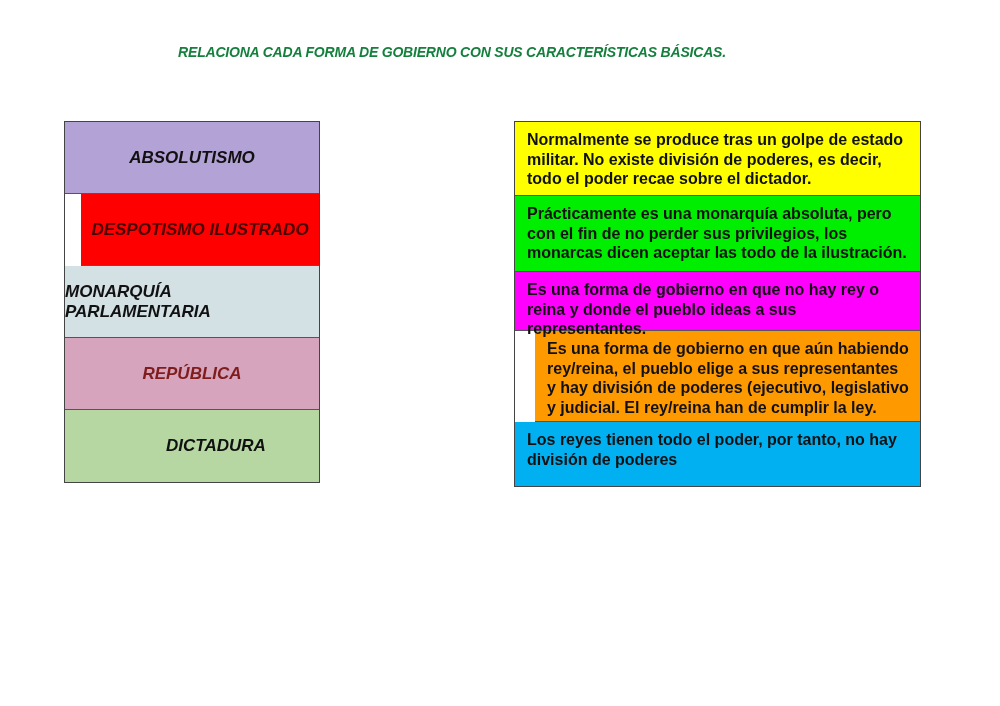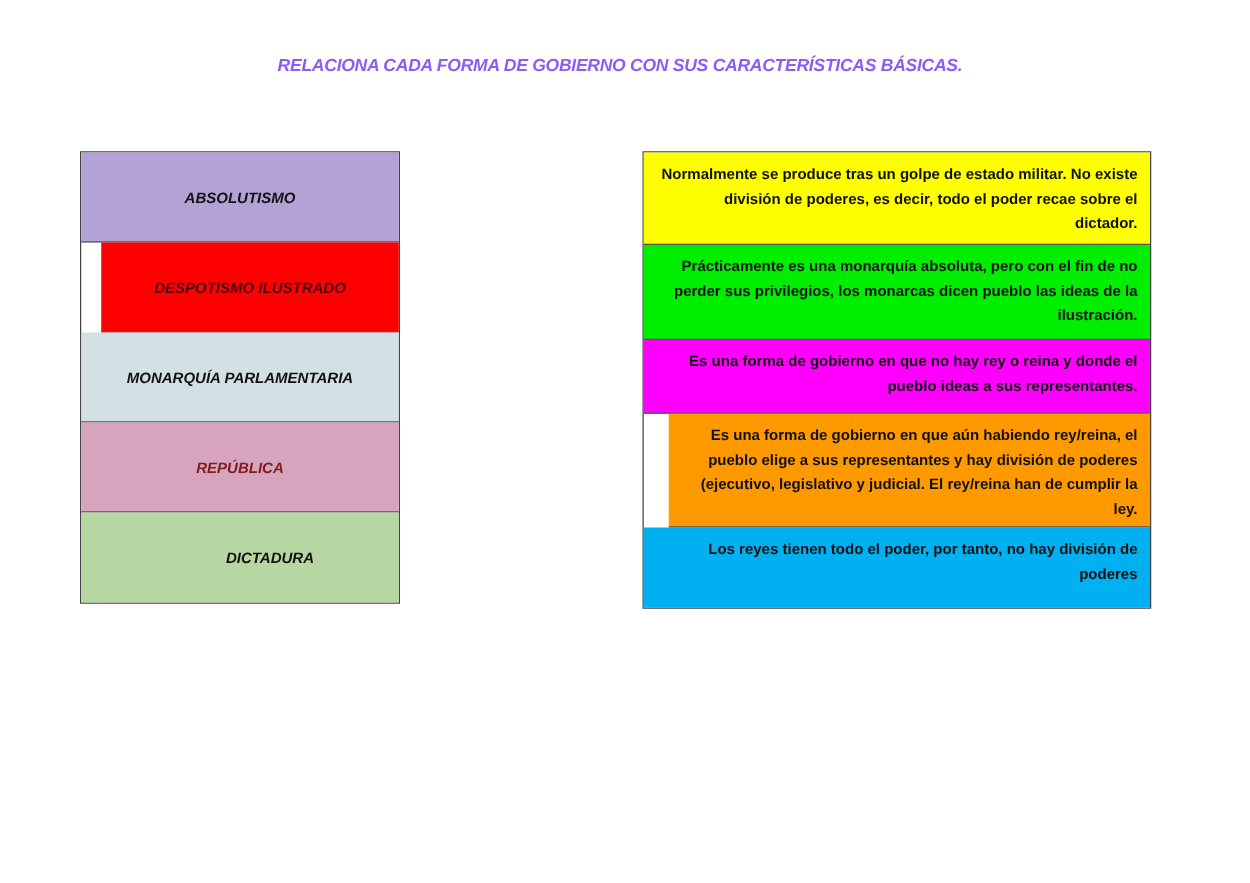--- a/index.html
+++ b/index.html
@@ -2,41 +2,40 @@
 <html><head>
 <meta charset="utf-8">
 <style>
   html, body { margin: 0; padding: 0; }
   body {
     width: 1000px; height: 706px; background: #ffffff; position: relative; overflow: hidden;
     font-family: "Liberation Sans", "DejaVu Sans", sans-serif;
   }
   .title {
     position: absolute; left: 0; top: 44px; width: 904px; text-align: center;
-    font-size: 14px; font-weight: bold; font-style: italic; color: #8b5cf6;
+    font-size: 14px; font-weight: bold; font-style: italic; color: #15803d;
     letter-spacing: -0.2px;
-    margin-left: 44px;
   }
   .left-col {
     position: absolute; left: 64px; top: 121px; width: 256px;
     border: 1px solid #444; box-sizing: border-box;
   }
   .left-item {
     height: 72px; display: flex; align-items: center; justify-content: center;
-    font-size: 12px; font-weight: bold; font-style: italic; color: #111;
+    font-size: 17px; font-weight: bold; font-style: italic; color: #111;
     border-bottom: 1px solid #555; box-sizing: border-box; cursor: pointer;
   }
   .left-item:last-child { border-bottom: none; padding-left: 48px; }
   .right-col {
     position: absolute; left: 514px; top: 121px; width: 407px;
     border: 1px solid #444; box-sizing: border-box;
   }
   .right-item {
     display: flex; align-items: flex-start; justify-content: center;
-    text-align: right; font-size: 12px; font-weight: bold; color: #111;
+    text-align: left; font-size: 16px; font-weight: bold; color: #111;
     line-height: 19.5px; padding: 8px 10px 0 12px; box-sizing: border-box;
     border-bottom: 1px solid #555; cursor: pointer;
   }
   .right-item:last-child { border-bottom: none; }
 </style>
 </head>
 <body>
 
 <div class="title">RELACIONA CADA FORMA DE GOBIERNO CON SUS CARACTERÍSTICAS BÁSICAS.</div>
 
@@ -56,21 +55,21 @@
   <div class="left-item" style="background: rgb(183, 215, 162); color: rgb(17, 17, 17);">
       <span>DICTADURA</span>
     </div>
 </div>
 
 <div class="right-col">
   <div class="right-item" style="background: rgb(255, 255, 0); height: 74px;">
       <span>Normalmente se produce tras un golpe de estado militar. No existe división de poderes, es decir, todo el poder recae sobre el dictador.</span>
     </div>
   <div class="right-item" style="background: rgb(0, 238, 0); height: 76px;">
-      <span>Prácticamente es una monarquía absoluta, pero con el fin de no perder sus privilegios, los monarcas dicen pueblo las ideas de la ilustración.</span>
+      <span>Prácticamente es una monarquía absoluta, pero con el fin de no perder sus privilegios, los monarcas dicen aceptar las todo de la ilustración.</span>
     </div>
   <div class="right-item" style="background: rgb(255, 0, 255); height: 59px;">
       <span>Es una forma de gobierno en que no hay rey o reina y donde el pueblo ideas a sus representantes.</span>
     </div>
   <div class="right-item" style="background: rgb(255, 153, 0); height: 91px; margin-left: 20px;">
       <span>Es una forma de gobierno en que aún habiendo rey/reina, el pueblo elige a sus representantes y hay división de poderes (ejecutivo, legislativo y judicial. El rey/reina han de cumplir la ley.</span>
     </div>
   <div class="right-item" style="background: rgb(0, 176, 240); height: 64px;">
       <span>Los reyes tienen todo el poder, por tanto, no hay división de poderes</span>
     </div>

